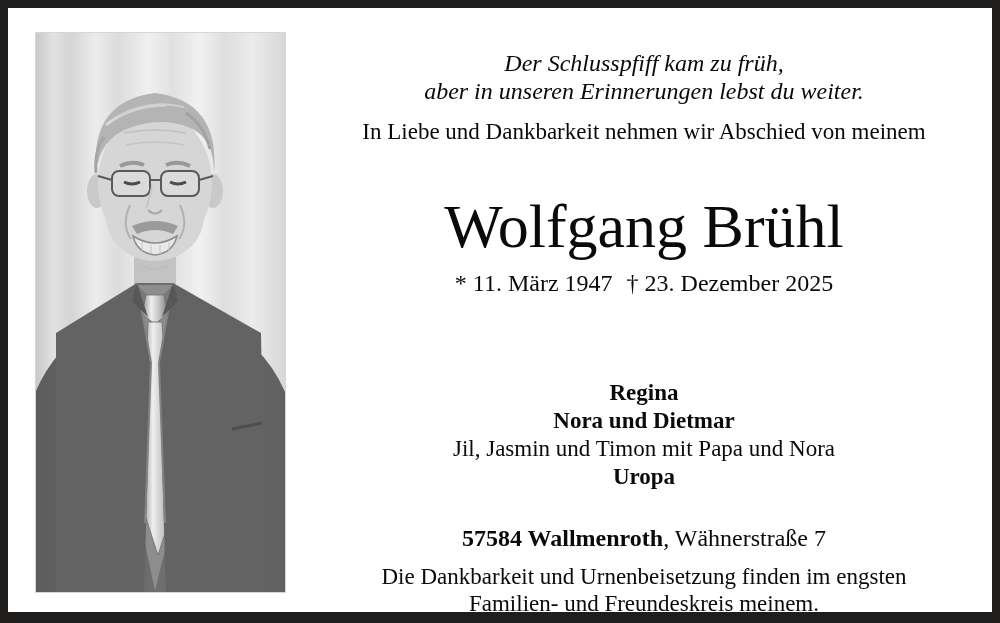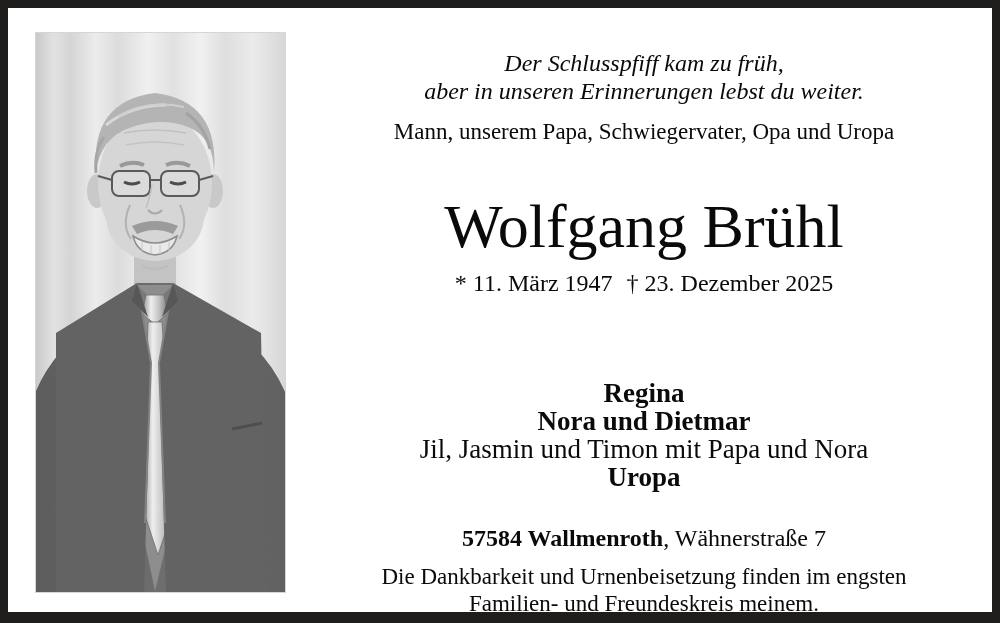--- a/index.html
+++ b/index.html
@@ -29,21 +29,21 @@
     position: absolute;
     left: 292px; width: 688px; top: 5px; height: 100%; margin-top: 14px;
   }
   .tblock { position: absolute; width: 100%; text-align: center; white-space: nowrap; }
   .epigraph { top: 22px; font-size: 24px; line-height: 28px; font-style: italic; }
   .intro    { top: 91px; font-size: 23px; line-height: 27px; }
   .name     { top: 166px; font-size: 62px; line-height: 66px; }
   .dates    { top: 242px; font-size: 24px; line-height: 28px; }
   .dates .death { margin-left: 14px; }
   .farewell { top: 315px; font-size: 23px; line-height: 27px; }
-  .mourners { top: 352px; font-size: 27px; line-height: 28px; }
+  .mourners { top: 352px; font-size: 23px; line-height: 28px; }
   .bold { font-weight: bold; }
   .address  { top: 497px; font-size: 24px; line-height: 28px; }
   .funeral  { top: 536px; font-size: 23px; line-height: 27px; }
 </style>
 </head>
 <body>
 
 <div class="frame">
 
   <figure class="photo">
@@ -146,21 +146,21 @@
   </figure>
 
   <div class="textcol">
 
     <div class="tblock epigraph">
       <div>Der Schlusspfiff kam zu früh,</div>
       <div>aber in unseren Erinnerungen lebst du weiter.</div>
     </div>
 
     <div class="tblock intro">
-      <div>Mann, unserem Papa, Schwiegervater, Opa und Uropa</div>
+      <div>In Liebe und Dankbarkeit nehmen wir Abschied von meinem</div>
     </div>
 
     <div class="tblock name">Wolfgang Brühl</div>
 
     <div class="tblock dates">
       <span class="birth">* 11. März 1947</span><span class="death">† 23. Dezember 2025</span>
     </div>
 
 
     <div class="tblock mourners">

